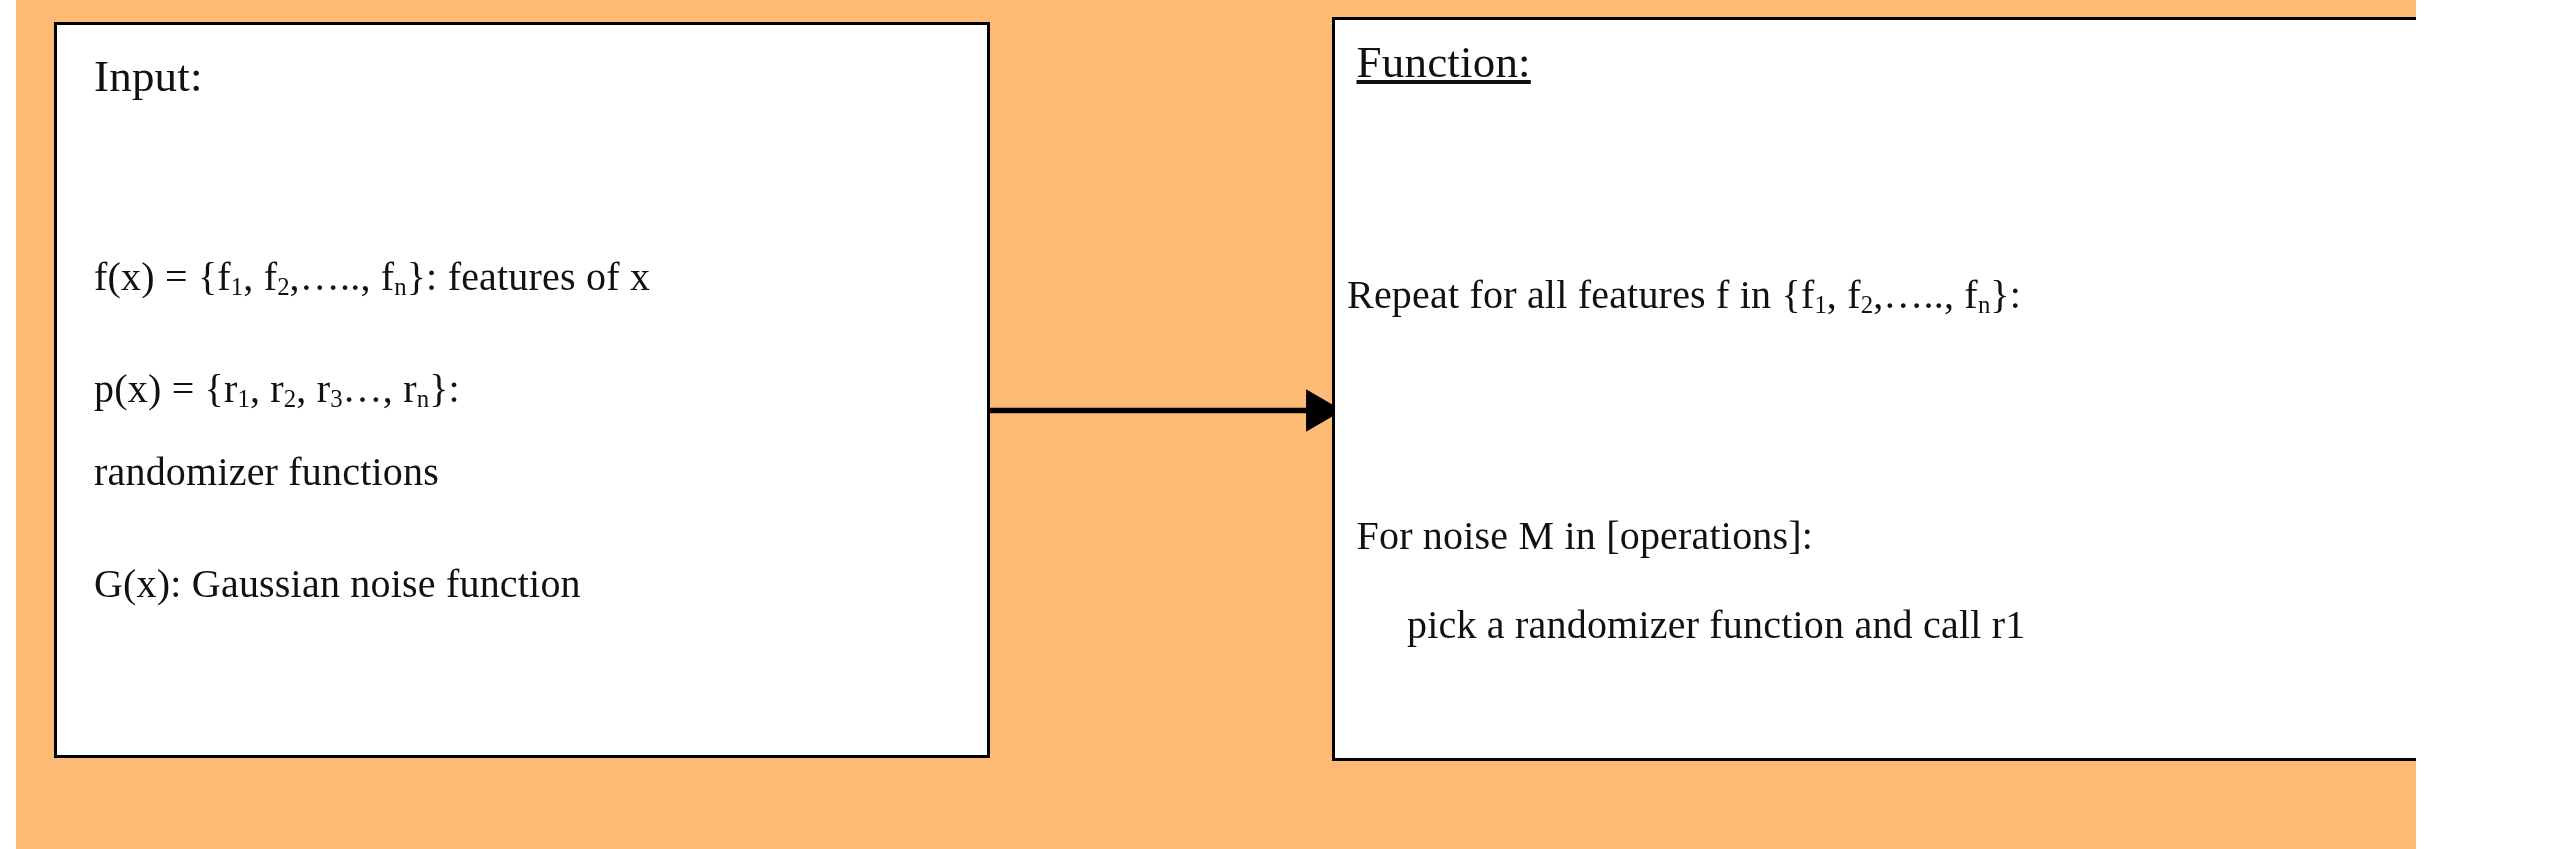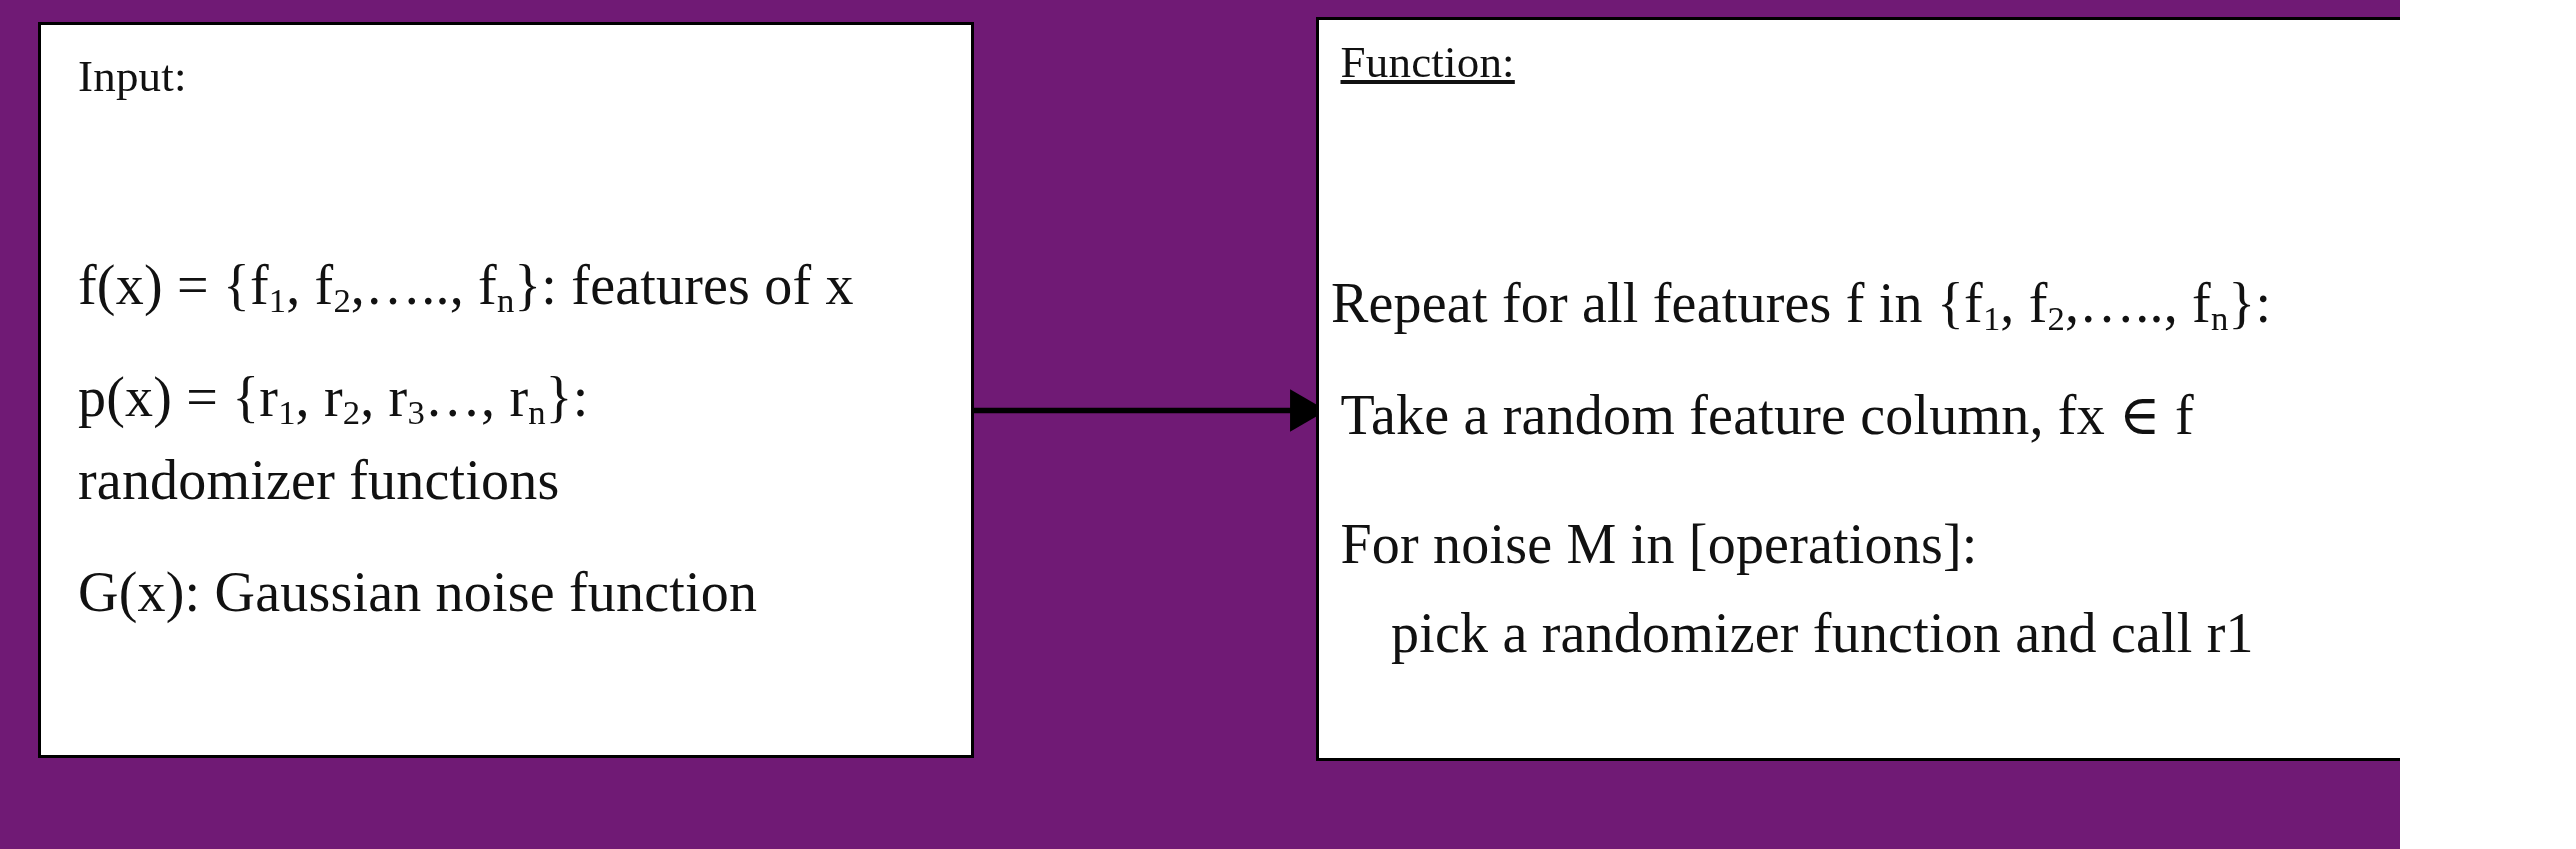--- a/index.html
+++ b/index.html
@@ -9,22 +9,23 @@
     background: #ffffff;
   }
   body {
     font-family: "Liberation Serif", "DejaVu Serif", serif;
     color: #000000;
   }
   #canvas {
     position: relative;
     width: 2400px;
     height: 850px;
-    background: #701a75;
+    background: #fdba74;
     overflow: hidden;
+    margin-left: 16px;
   }
 
   
   .box {
     position: absolute;
     box-sizing: border-box;
     background: #ffffff;
     border: 3.1px solid #000000;
   }
   #box-input {
@@ -45,21 +46,21 @@
     left: 0;
     top: 0;
     width: 100%;
     height: 100%;
   }
 
   
   .tline {
     position: absolute;
     white-space: nowrap;
-    font-size: 56px;
+    font-size: 40px;
     line-height: 1.0;
     letter-spacing: 0.2px;
     color: #111111;
     font-weight: 400;
   }
   .tline.heading {
     font-size: 45px;
   }
 
   
@@ -121,21 +122,20 @@
     </svg>
   </div>
 
   <div class="box" id="box-function">
     <div class="box-inner">
 
       <div class="tline heading" id="fn-heading">Function:</div>
 
       <div class="tline" id="fn-line1"><span>Repeat for all features f in {f</span><sub>1</sub><span>, f</span><sub>2</sub><span>,….., f</span><sub>n</sub><span>}:</span></div>
 
-      <div class="tline" id="fn-line2">Take a random feature column, fx ∈  f</div>
 
       <div class="tline" id="fn-line3">For noise M in [operations]:</div>
 
       <div class="tline" id="fn-line4">pick a randomizer function and call r1</div>
 
     </div>
   </div>
 
 </div>
 

